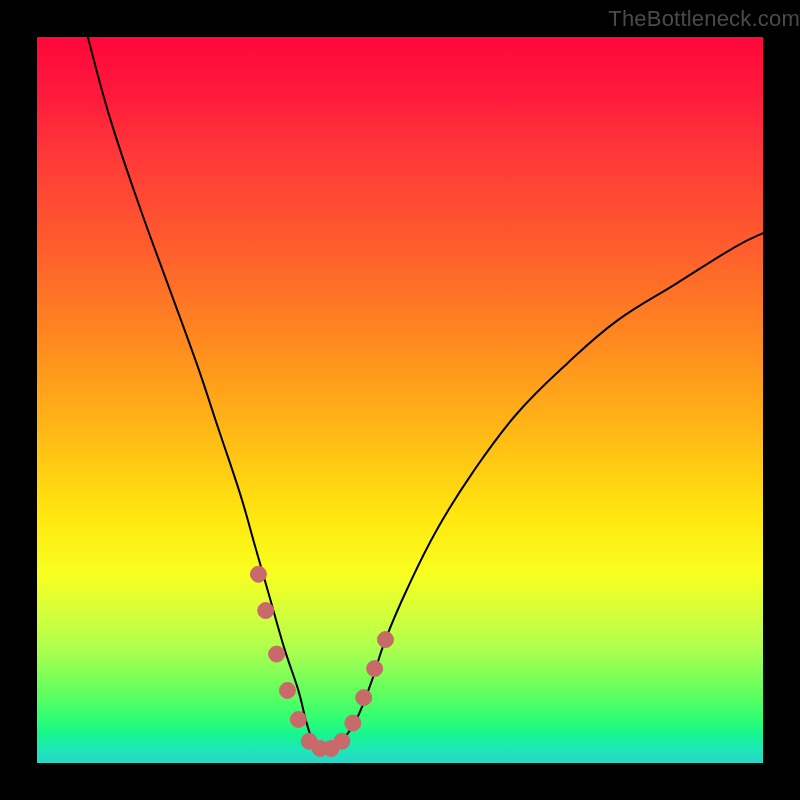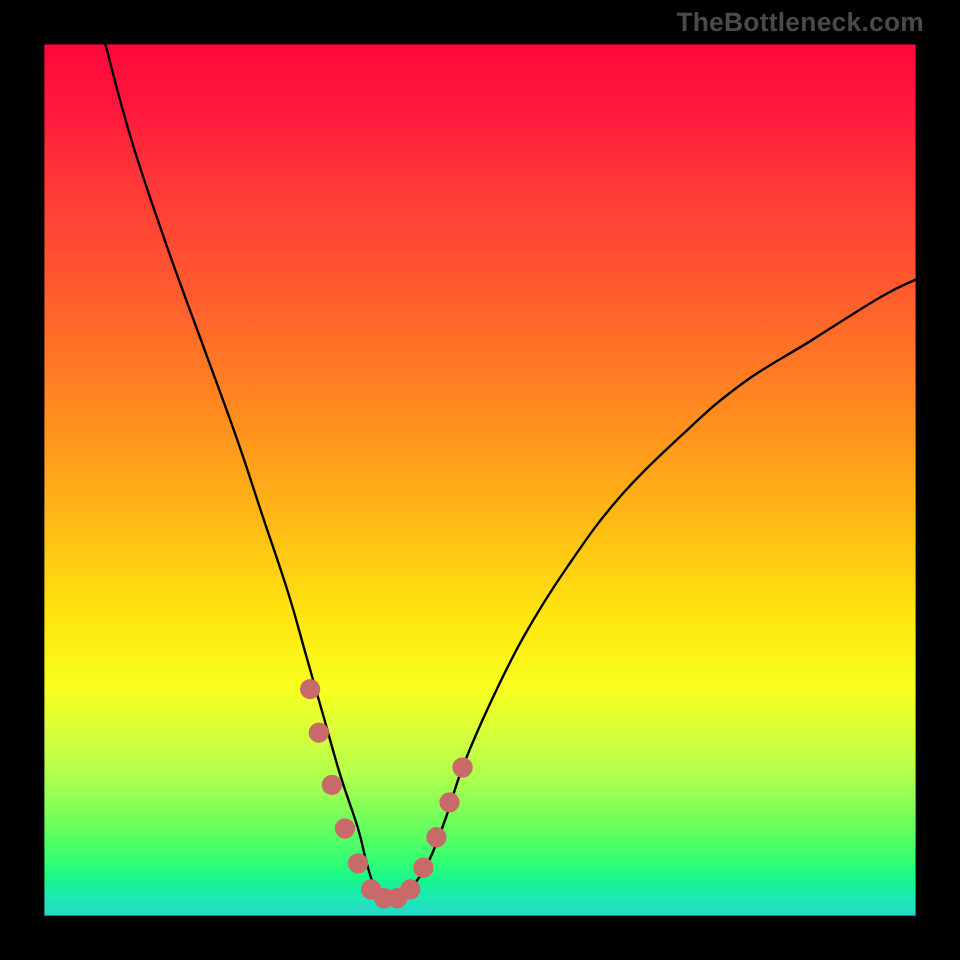--- a/index.html
+++ b/index.html
@@ -40,24 +40,24 @@
       #58ff62 91%,
       #2eff75 94%,
       #18f58e 96%,
       #1de9b6 98%,
       #28d6c8 100%
     );
   }
   .watermark {
     position: absolute;
     top: 6px;
-    right: 30px;
+    right: 0;
     color: #4a4a4a;
     font-size: 22px;
-    font-weight: 700;
+    font-weight: 400;
     letter-spacing: 0.2px;
     user-select: none;
   }
   svg.curve-layer {
     position: absolute;
     left: 0;
     top: 0;
     width: 726px;
     height: 726px;
     overflow: visible;

